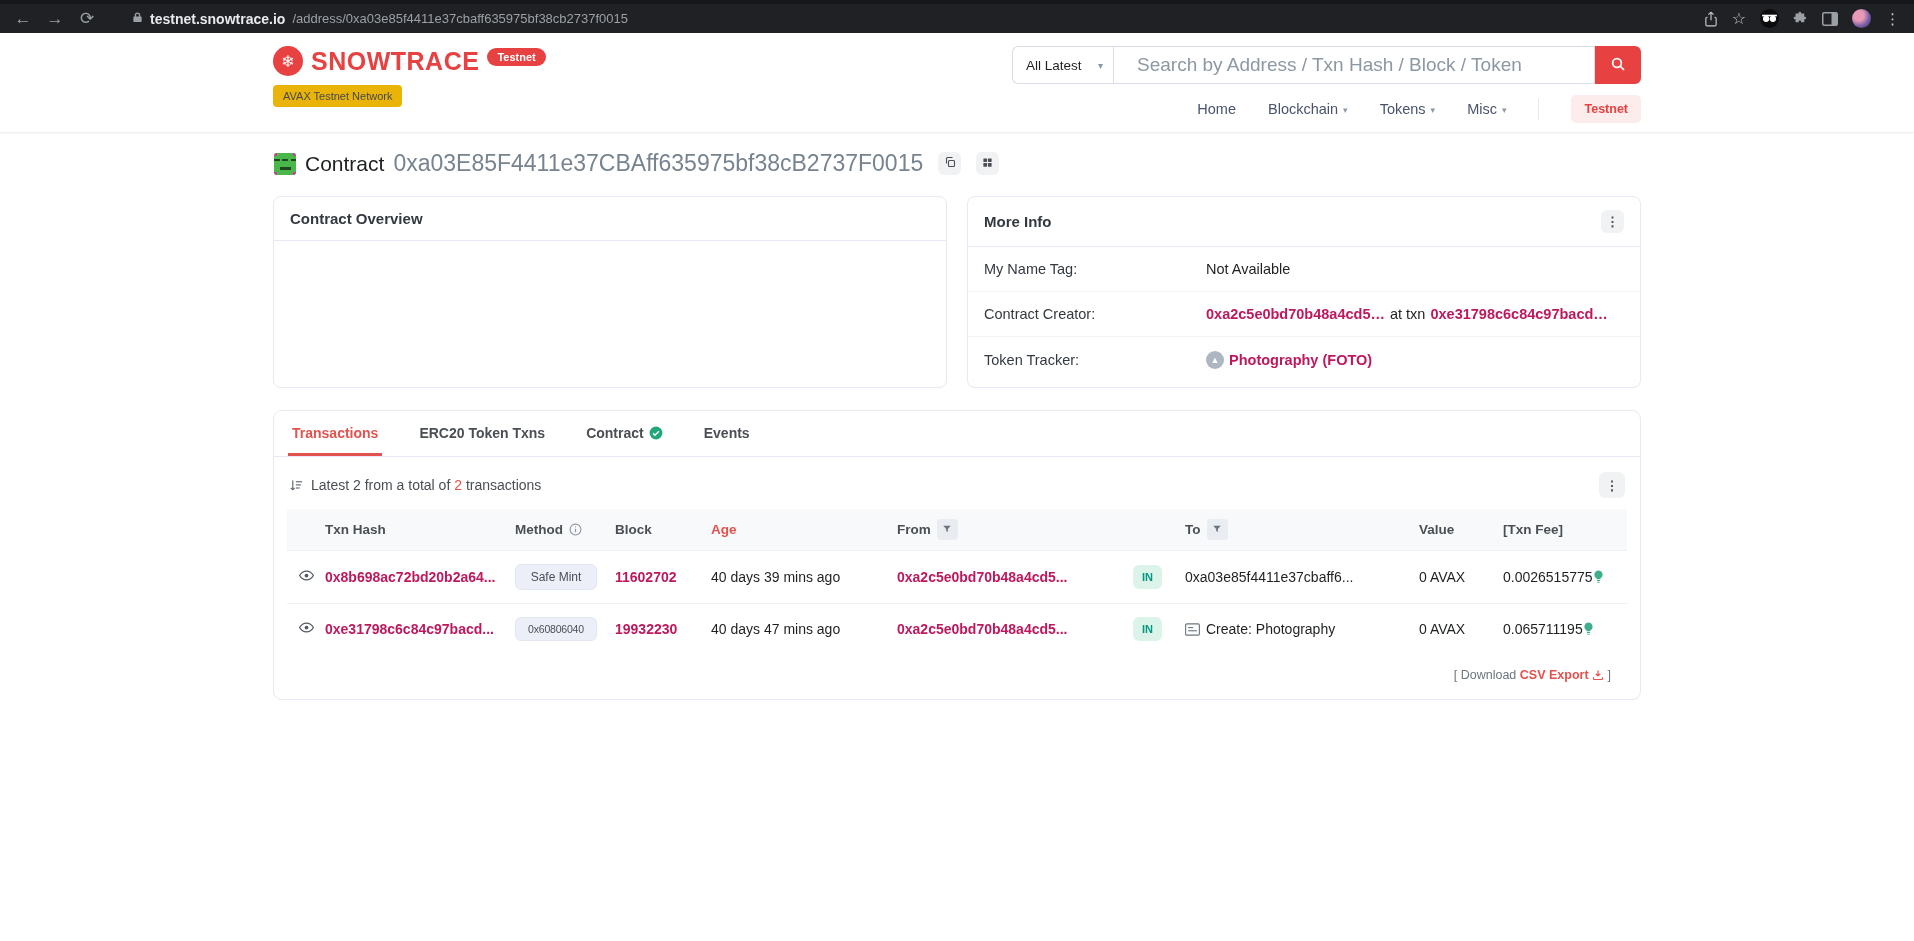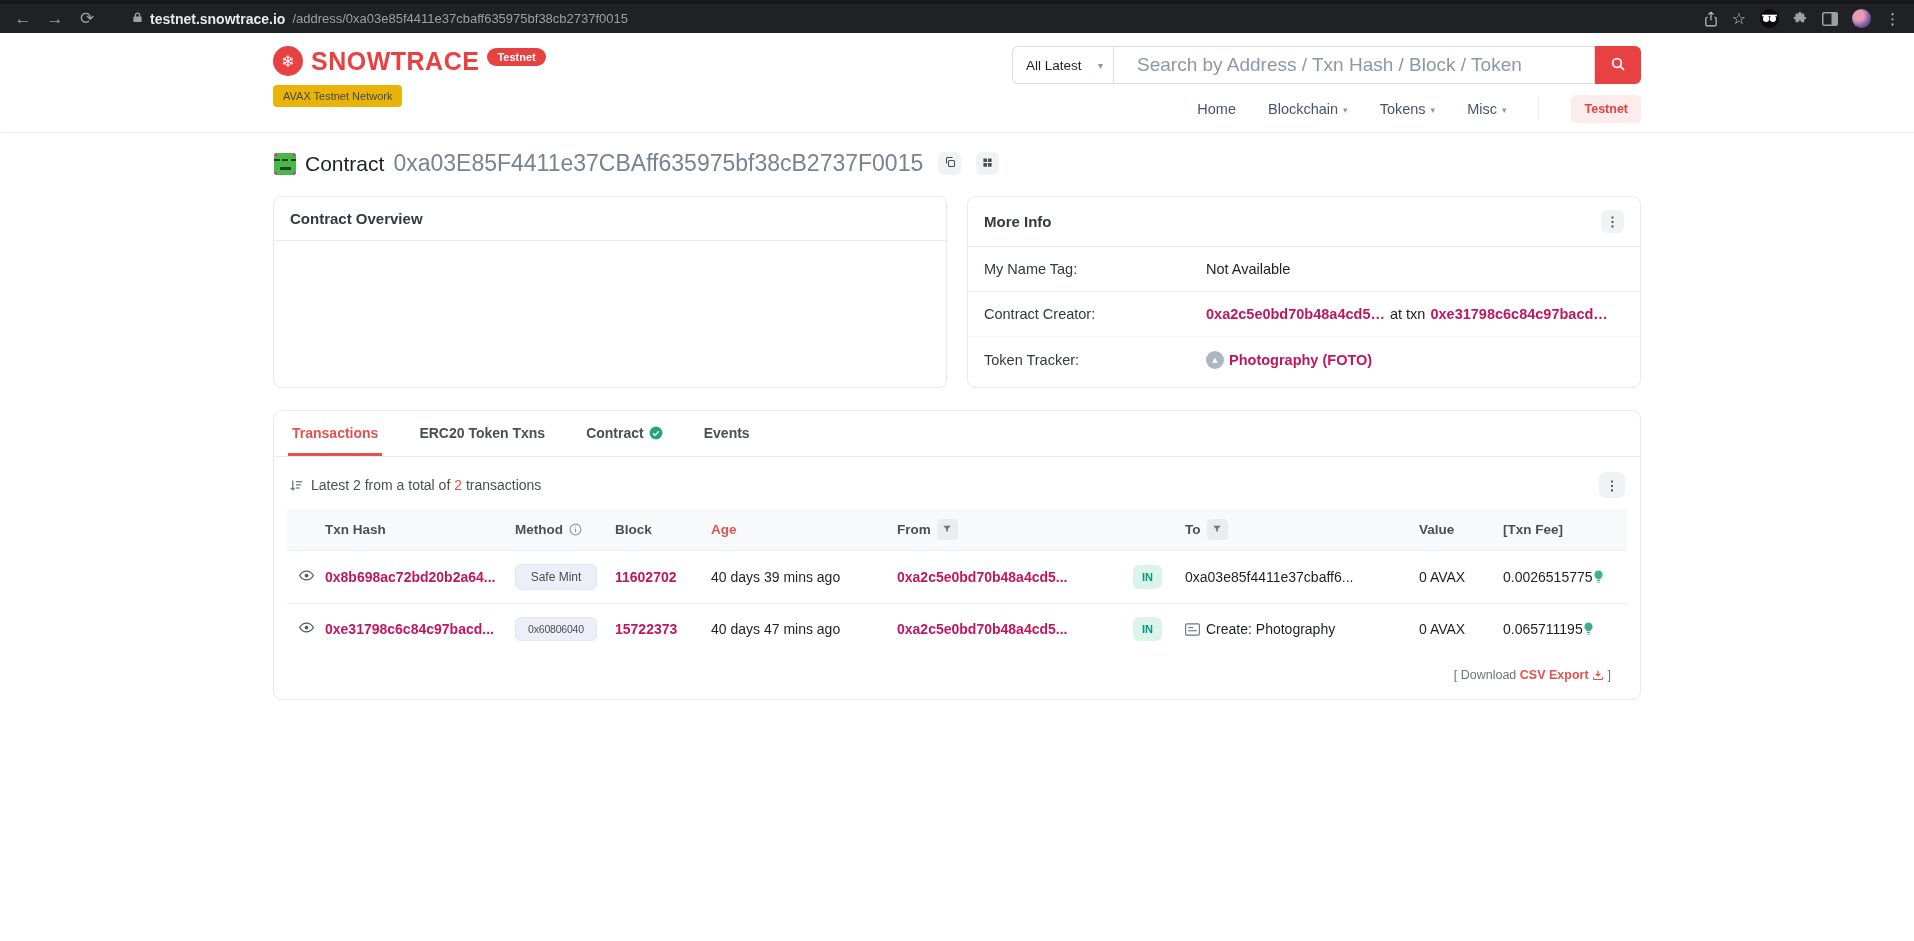--- a/index.html
+++ b/index.html
@@ -437,21 +437,21 @@
                 <span>
                   <svg width="15" height="15" viewBox="0 0 24 24" fill="none" stroke="currentColor" stroke-width="2">
                       <path d="M1 12s4-7 11-7 11 7 11 7-4 7-11 7S1 12 1 12z"></path>
                       <circle cx="12" cy="12" r="3" fill="currentColor" stroke="none"></circle>
                     </svg>
                 </span>
               </button>
             </td>
             <td><a class="red-link">0xe31798c6c84c97bacd...</a></td>
             <td><span class="method-badge hex">0x60806040</span></td>
-            <td><a class="red-link">15722373</a></td>
+            <td><a class="red-link">19932230</a></td>
             <td>40 days 47 mins ago</td>
             <td><a class="red-link">0xa2c5e0bd70b48a4cd5...</a></td>
             <td><span class="dir-badge">IN</span></td>
             <td>
               <span class="to-cell">
                 <span style="display:flex">
                   <svg width="15" height="13" viewBox="0 0 24 20" fill="none" stroke="#6c757d" stroke-width="1.8">
                       <rect x="1" y="1" width="22" height="18" rx="2"></rect>
                       <line x1="5" y1="7" x2="13" y2="7"></line>
                       <line x1="5" y1="12" x2="19" y2="12"></line>

